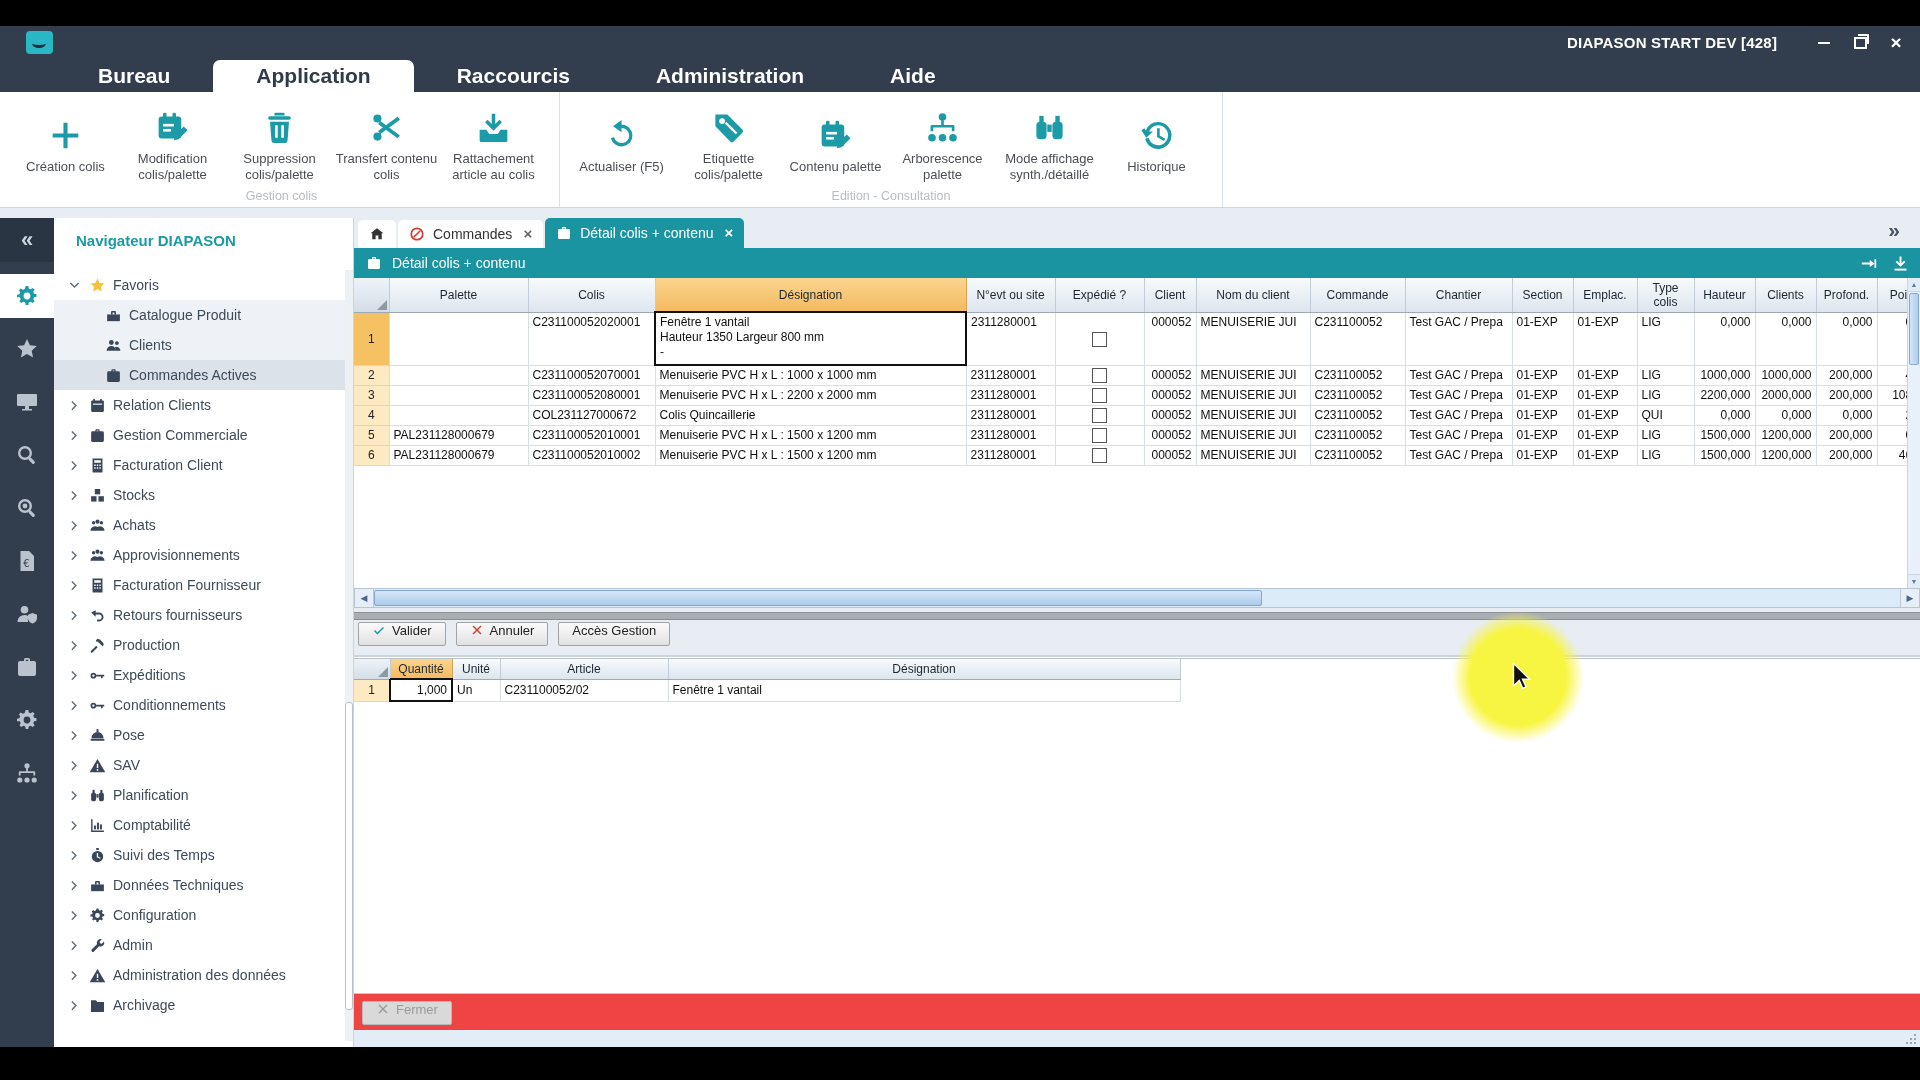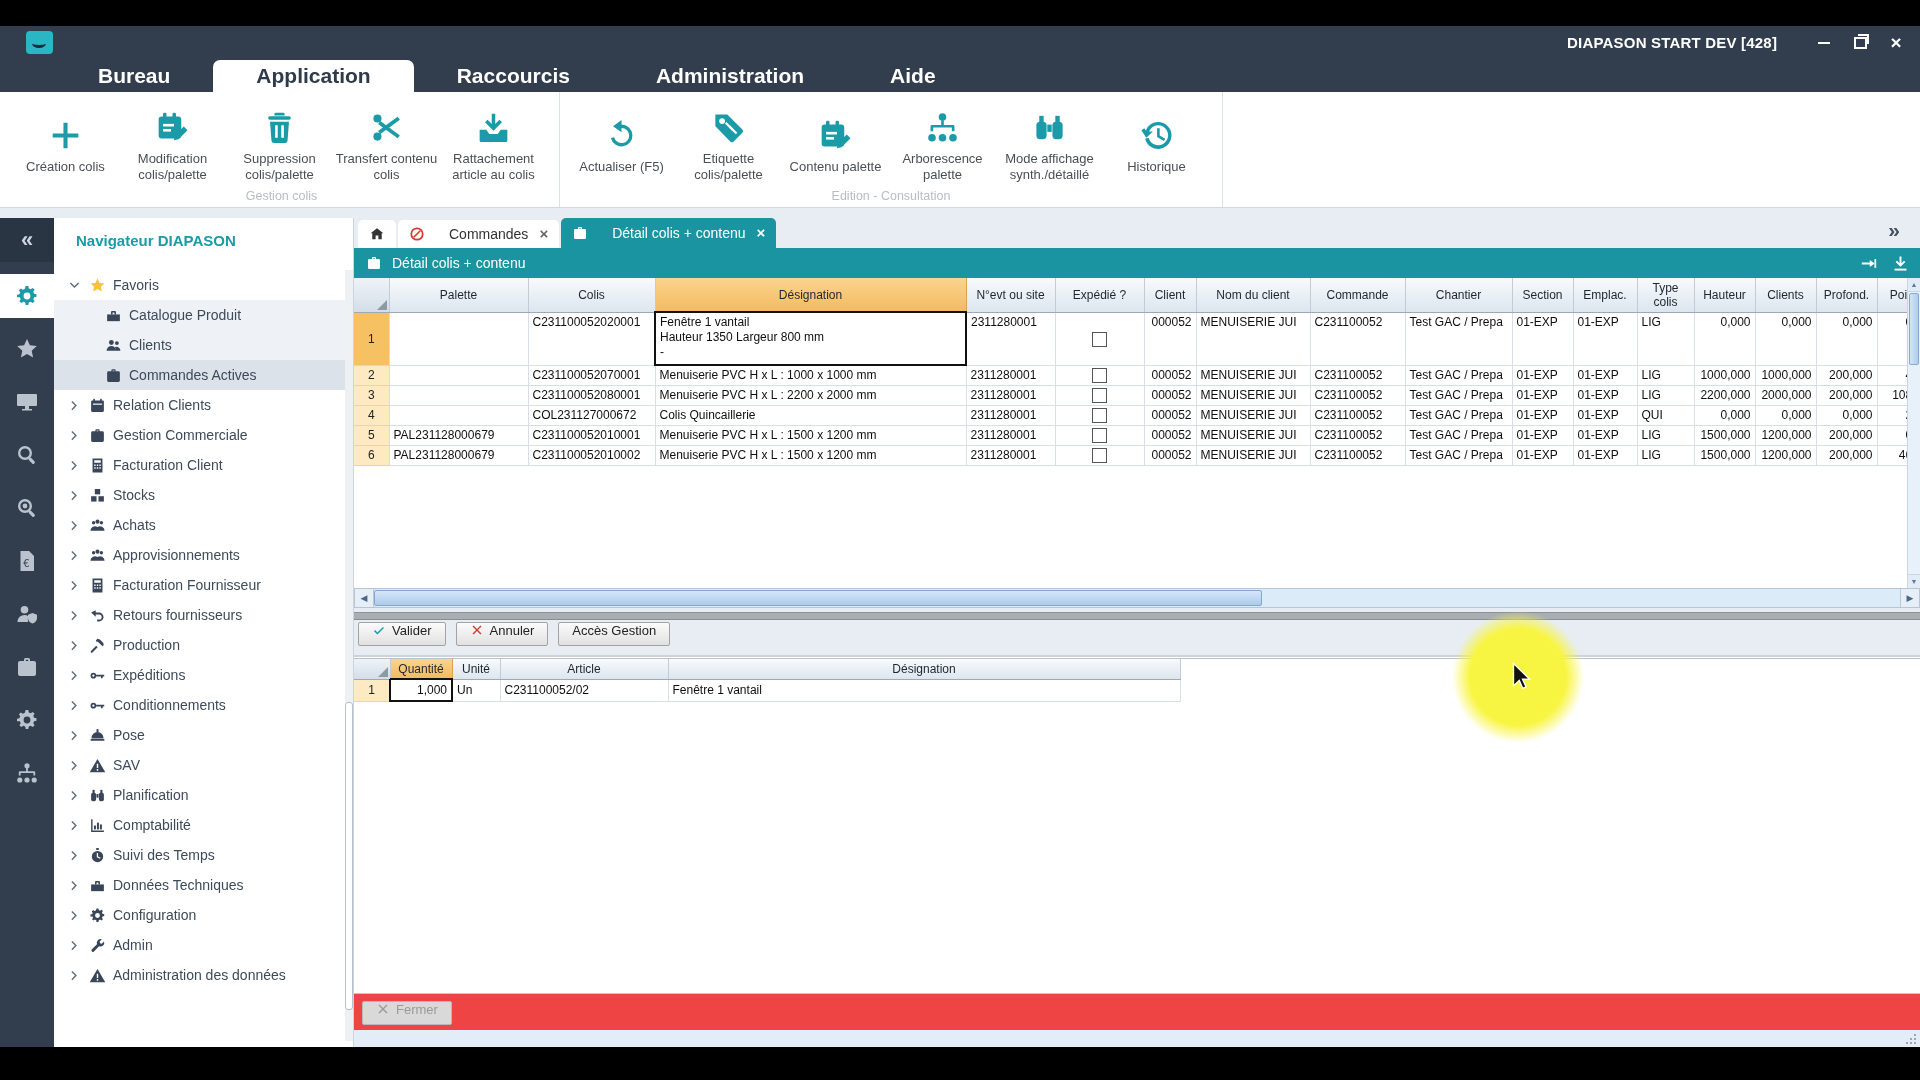--- a/index.html
+++ b/index.html
@@ -59,21 +59,21 @@
   .nico.star-ico{color:#f6c23d}
   .nav-scroll{position:absolute;right:0;top:52px;bottom:6px;width:8px;background:#eef1f4}
   .nav-thumb{position:absolute;left:0;right:0;top:56%;height:40%;background:#fff;border:1px solid #b7c1cb;border-radius:3px;box-sizing:border-box}
 
   
   .content{position:absolute;left:354px;top:10px;right:0;bottom:0}
   .tabstrip{position:absolute;left:0;top:0;right:0;height:30px;display:flex;align-items:flex-end;padding-left:4px}
   .tab{height:28px;display:flex;align-items:center;background:#fff;border-radius:5px 5px 0 0;margin-right:2px;padding:0 11px;font-size:14px;color:#333;box-sizing:border-box}
   .tab .tico{width:16px;height:16px;display:block}
   .tab .tico svg{width:16px;height:16px}
-  .tab .tlab{margin-left:24px}
+  .tab .tlab{margin-left:8px}
   .tab .tclose{margin-left:11px;color:#666;font-weight:bold;font-size:15px;line-height:14px}
   .tab.active{background:#1b94a1;color:#fff;height:30px}
   .tab.active .tclose{color:#fff}
   .tab-overflow{position:absolute;right:20px;top:0;font-size:21px;color:#46525f;font-weight:bold}
 
   .panelbar{position:absolute;left:0;top:30px;right:0;height:30px;background:#1b94a1;color:#fff}
   .panel-ico{position:absolute;left:12px;top:7px;width:16px;height:16px}
   .panel-ico svg{width:16px;height:16px}
   .panel-title{position:absolute;left:38px;top:0;line-height:30px;font-size:14px}
   .panel-tools{position:absolute;right:10px;top:0;height:30px;display:flex;gap:13px;align-items:center}
@@ -569,20 +569,29 @@
             <span class="tlabel">Admin</span>
           </div>
           <div class="trow">
             <span class="chev"><svg viewBox="0 0 24 24" fill="currentColor">
                 <path d="M8.6 4.6l7.2 7.4-7.2 7.4-1.6-1.6 5.7-5.8-5.7-5.8z"></path>
               </svg></span>
             <span class="nico"><svg viewBox="0 0 24 24" fill="currentColor">
                 <path fill-rule="evenodd" d="M12 2.8L23 21.5H1zM11 9.5v6h2v-6zm0 7.6v2.2h2v-2.2z"></path>
               </svg></span>
             <span class="tlabel">Administration des données</span>
+          </div>
+          <div class="trow">
+            <span class="chev"><svg viewBox="0 0 24 24" fill="currentColor">
+                <path d="M8.6 4.6l7.2 7.4-7.2 7.4-1.6-1.6 5.7-5.8-5.7-5.8z"></path>
+              </svg></span>
+            <span class="nico"><svg viewBox="0 0 24 24" fill="currentColor">
+                <path d="M2.8 4.5h7l2 2.6h9.4V20a1 1 0 0 1-1 1H2.8z"></path>
+              </svg></span>
+            <span class="tlabel">Archivage</span>
           </div>
         </div>
       <div class="nav-scroll">
           <div class="nav-thumb"></div>
         </div>
     </div>
 
     <div class="content">
       <div class="tabstrip" id="tabstrip">
           <div class="tab">

